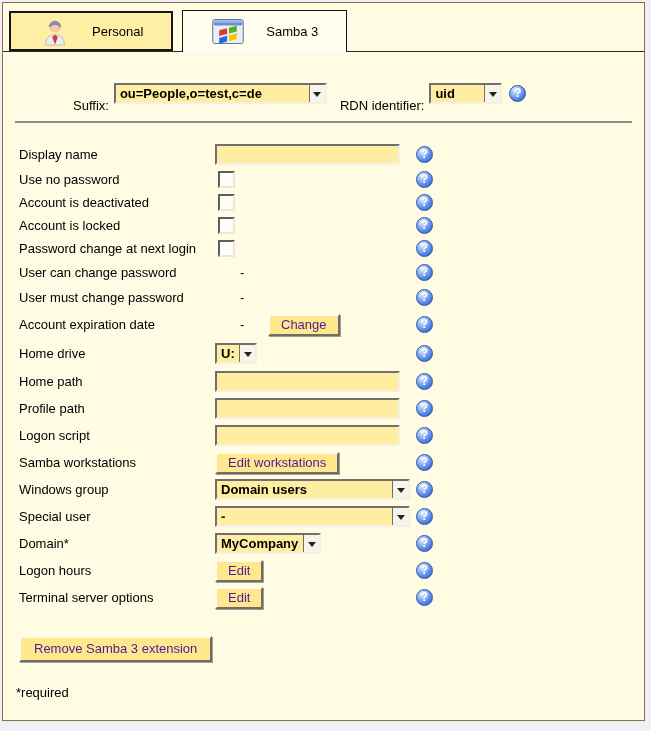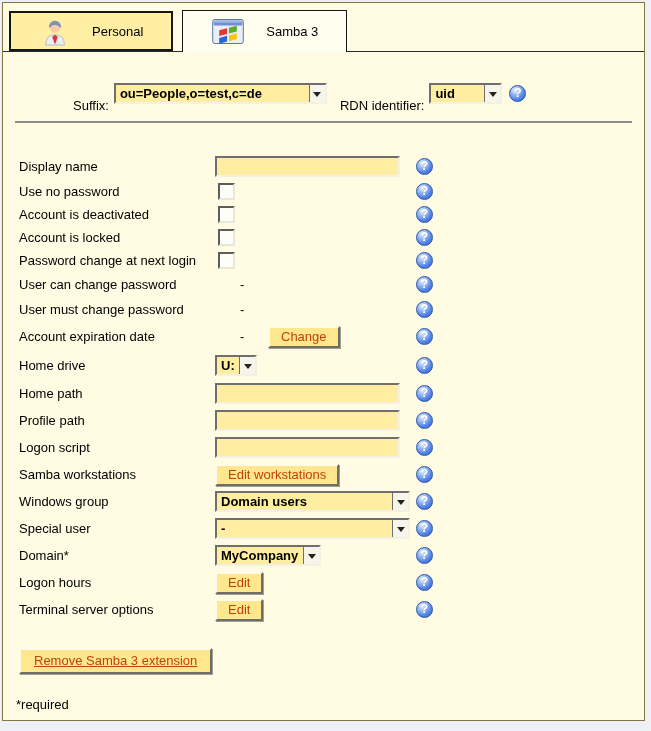--- a/index.html
+++ b/index.html
@@ -28,21 +28,21 @@
   }
   .ticon{display:inline-flex;width:32px;height:32px;align-items:center;justify-content:center;}
   .tab.active .ticon{width:34px;height:28px;}
   
   .suffixbar{display:flex;align-items:center;margin:22px 0 0 70px;}
   .slbl{margin-right:5px;margin-top:24px;}
   .slbl.rdn{margin-left:13px;}
   .suffixbar .help{margin-left:7px;}
   .divider{height:2px;background:#8c8c8c;border:none;margin:8px 12px 0 12px;}
   
-  #form-rows{margin-top:30px;}
+  #form-rows{margin-top:18px;}
   .row{display:flex;align-items:center;padding-left:16px;}
   .row .lbl{width:196px;flex:none;}
   .row .ctl{width:201px;flex:none;display:flex;align-items:center;}
   .h-text{height:27px}.h-cb{height:23px}.h-static{height:25px}
   .h-sb{height:29px}.h-ssmall{height:29px}.h-sel{height:27px}.h-btn{height:27px}
   
   .ti{
     width:185px;height:21px;box-sizing:border-box;background:#FFEEA2;
     border:2px solid;border-color:#6f6f6f #f2f1e2 #f2f1e2 #6f6f6f;
     font:13px "Liberation Sans",sans-serif;padding:0 3px;outline:none;color:#000;
@@ -66,24 +66,24 @@
     display:inline-flex;align-items:center;justify-content:center;cursor:pointer;
     font-size:12px;line-height:11px;color:#222;
   }
   .cb.on::after{content:'\2713';}
   
   .dash{margin-left:25px;width:28px;flex:none;}
   
   .btn3d{
     background:#FFE78E;border:2px solid;border-color:#fffce8 #6e6e66 #6e6e66 #fffce8;
     box-shadow:1px 1px 0 #a09e94;padding:1px 11px 2px;cursor:pointer;
-    font:13px "Liberation Sans",sans-serif;color:#c2410c;
+    font:13px "Liberation Sans",sans-serif;color:#4c1d95;
   }
   .removerow{margin:25px 0 0 16px;}
-  .removebtn{padding:3px 13px 4px;text-decoration:underline;}
+  .removebtn{padding:3px 13px 4px;}
   .required{margin:23px 0 0 13px;}
   
   .help{
     width:17px;height:17px;flex:none;border-radius:50%;box-sizing:border-box;
     background:radial-gradient(circle at 35% 28%, #eef4ff 0%, #9fc0f4 28%, #5585e8 62%, #2f5fc4 100%);
     border:1px solid #2d56a8;color:#fff;font-weight:bold;font-size:12px;line-height:15px;
     text-align:center;cursor:pointer;
   }
   .help::after{content:'?';}
 </style>

